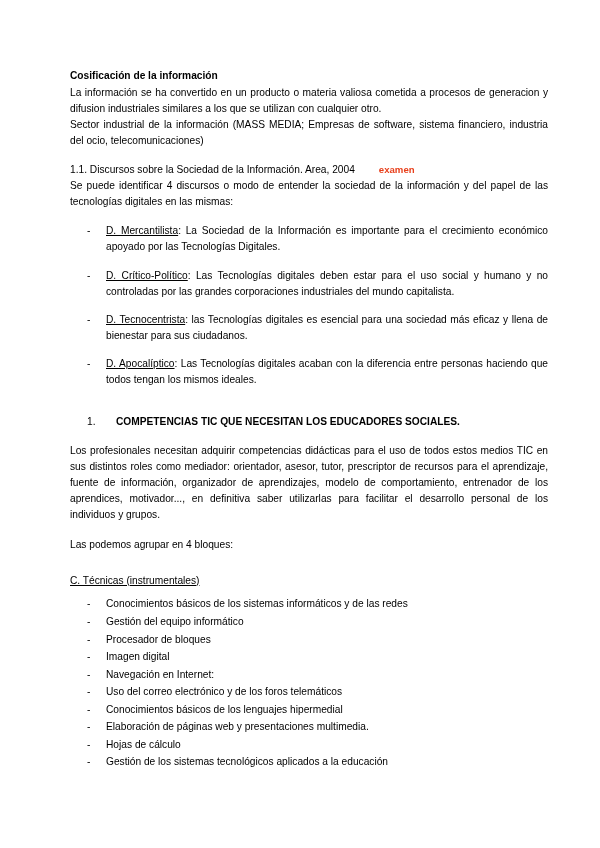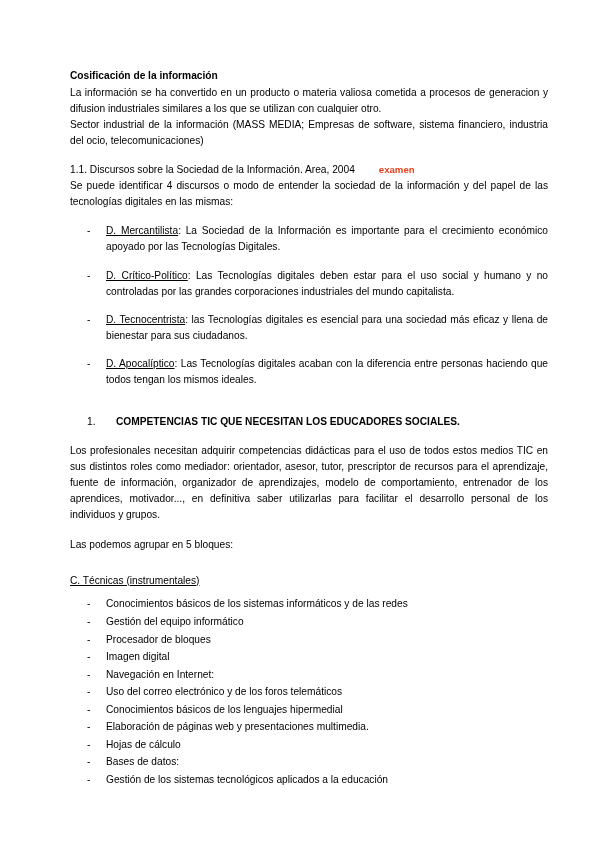--- a/index.html
+++ b/index.html
@@ -155,35 +155,34 @@
       <span>COMPETENCIAS TIC QUE NECESITAN LOS EDUCADORES SOCIALES.</span>
     </li>
   </ol>
 
   <div class="gap-md"></div>
 
   <p class="body">Los profesionales necesitan adquirir competencias didácticas para el uso de todos estos medios TIC en sus distintos roles como mediador: orientador, asesor, tutor, prescriptor de recursos para el aprendizaje, fuente de información, organizador de aprendizajes, modelo de comportamiento, entrenador de los aprendices, motivador..., en definitiva saber utilizarlas para facilitar el desarrollo personal de los individuos y grupos.</p>
 
   <div class="gap-md"></div>
 
-  <p class="body">Las podemos agrupar en 5 bloques:</p>
+  <p class="body">Las podemos agrupar en 4 bloques:</p>
 
   <div class="gap-lg"></div>
 
   <div class="sect-sub">C. Técnicas (instrumentales)</div>
 
   <div class="gap-sm"></div>
 
   <ul class="tight-list">
     <li>Conocimientos básicos de los sistemas informáticos y de las redes</li>
     <li>Gestión del equipo informático</li>
     <li>Procesador de bloques</li>
     <li>Imagen digital</li>
     <li>Navegación en Internet:</li>
     <li>Uso del correo electrónico y de los foros telemáticos</li>
     <li>Conocimientos básicos de los lenguajes hipermedial</li>
     <li>Elaboración de páginas web y presentaciones multimedia.</li>
     <li>Hojas de cálculo</li>
-    <li>Bases de datos:</li>
     <li>Gestión de los sistemas tecnológicos aplicados a la educación</li>
   </ul>
 
 </div>
 
 </body></html>

